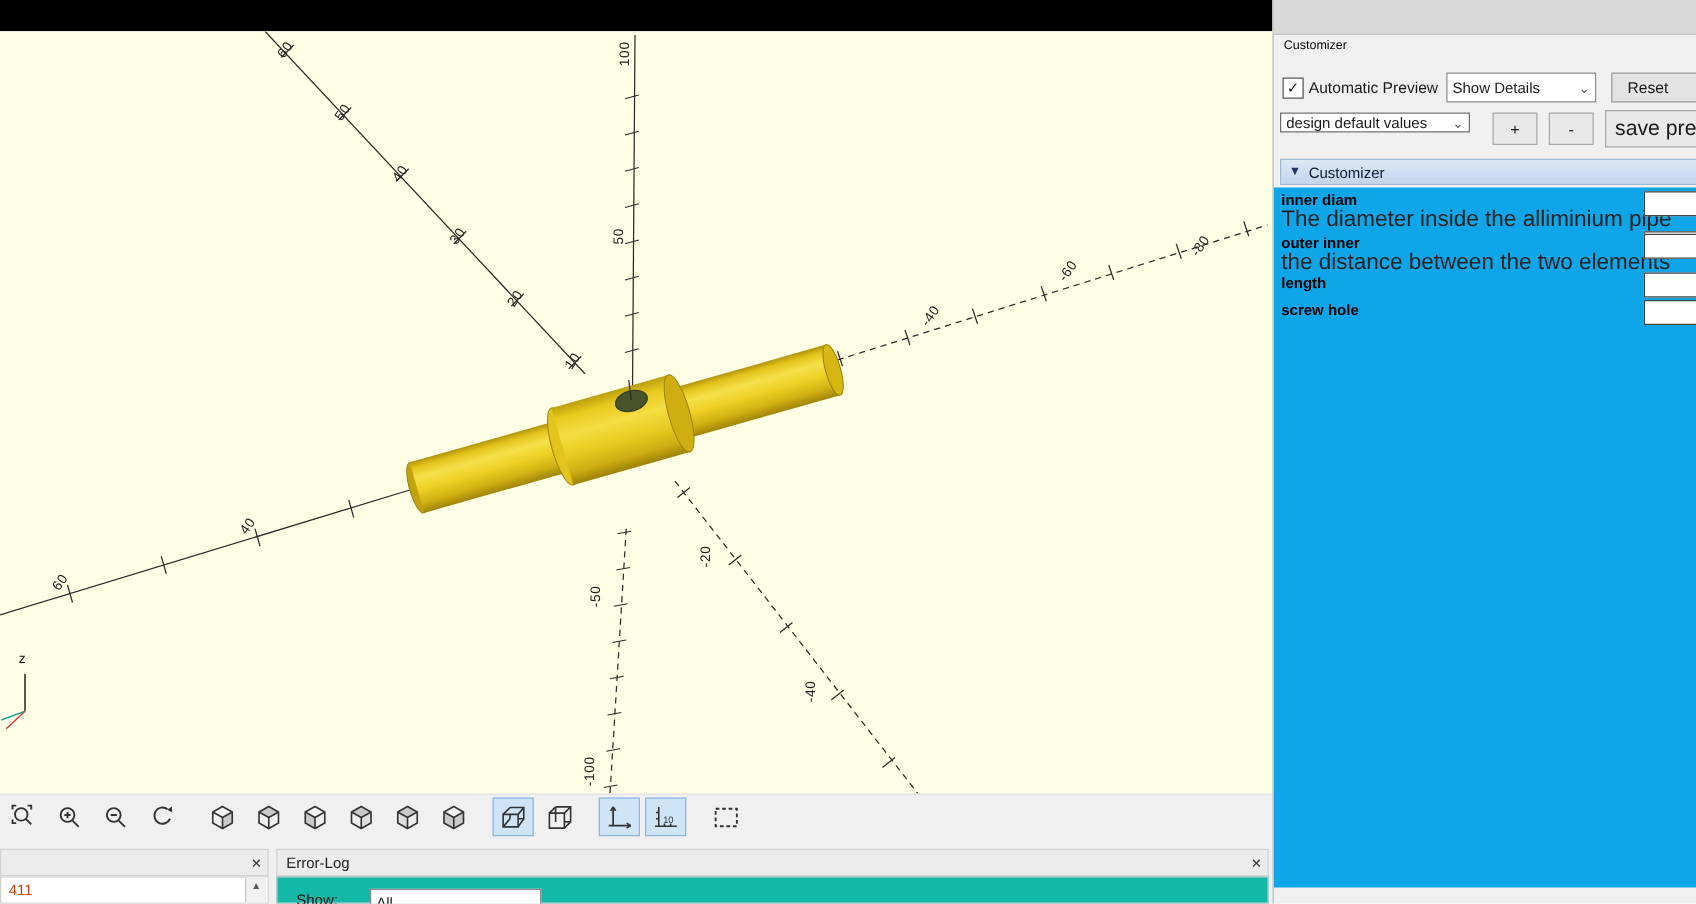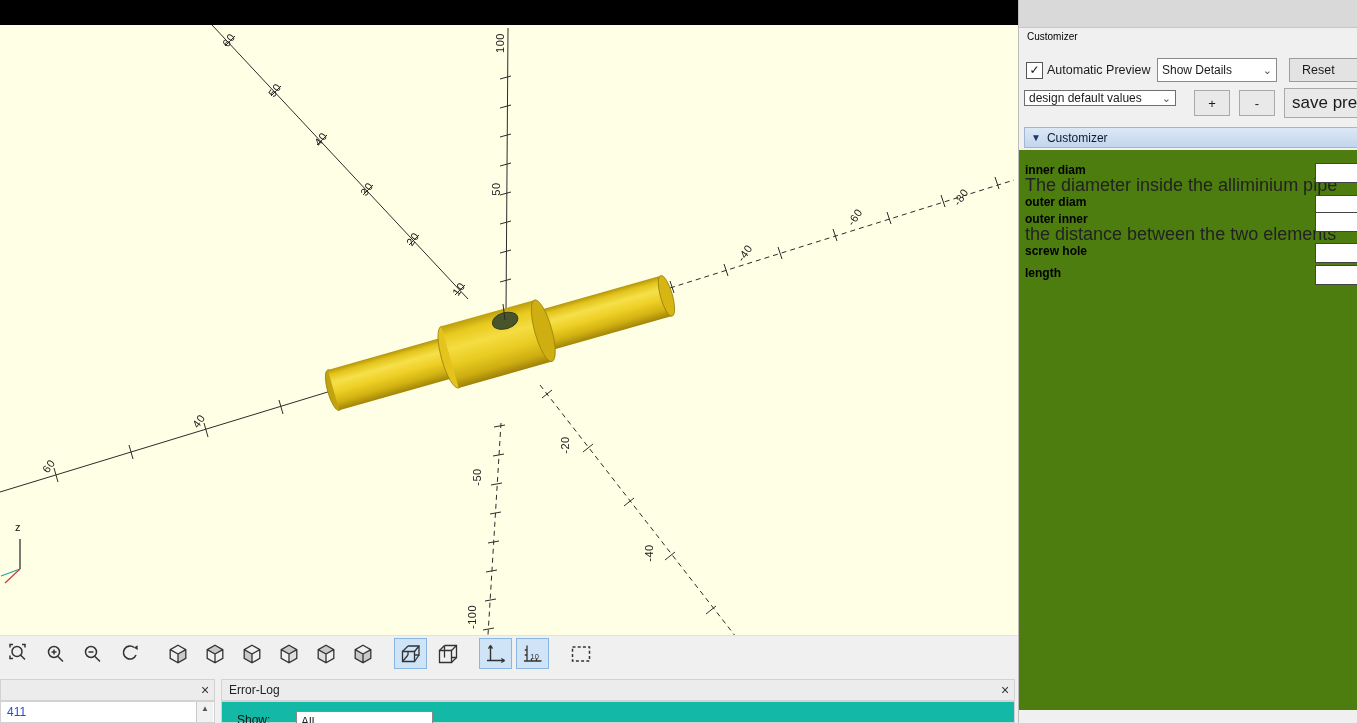--- a/index.html
+++ b/index.html
@@ -20,21 +20,21 @@
   .tbtn svg{display:block}
   .tspace{width:7px}
   
   #bottombar{position:absolute;left:0;top:671px;width:1018px;height:52px;background:#f0f0f0}
   .panel-head{position:absolute;top:8px;height:22px;background:#ececec;border:1px solid #d2d2d2;box-sizing:border-box;
               display:flex;align-items:center;font-size:12px;color:#222}
   #left-head{left:0;width:215px}
   #log-head{left:221px;width:794px;padding-left:7px}
   .close-x{margin-left:auto;width:18px;text-align:center;font-size:14px;color:#333;cursor:default}
   #left-content{position:absolute;left:0;top:30px;width:215px;height:22px;background:#fff;border:1px solid #d2d2d2;box-sizing:border-box}
-  #line-num{position:absolute;left:6px;top:3px;font-size:12px;color:#1d4ed8}
+  #line-num{position:absolute;left:6px;top:3px;font-size:12px;color:#c2410c}
   #left-scroll{position:absolute;right:1px;top:0;width:17px;height:20px;background:#f1f1f1;border-left:1px solid #c9c9c9;
                display:flex;justify-content:center;font-size:8px;color:#555;padding-top:2px;box-sizing:border-box}
   #log-content{position:absolute;left:221px;top:30px;width:794px;height:22px;background:#14b8a6;border:1px solid #d2d2d2;box-sizing:border-box}
   #show-label{position:absolute;left:15px;top:11px;font-size:12px;color:#111}
   #log-filter{position:absolute;left:74px;top:9px;width:137px;height:22px;background:#fff;border:1px solid #8a8a8a;
               font-size:12px;padding:3px 4px;box-sizing:border-box}
   
   #rightpanel{position:absolute;left:1018px;top:0;width:339px;height:723px;background:#f0f0f0;
               border-left:1px solid #bdbdbd;overflow:hidden;box-sizing:border-box}
   #rp-strip{position:absolute;left:0;top:0;width:339px;height:27px;background:#d9d9d9;border-bottom:1px solid #c6c6c6}
@@ -51,21 +51,21 @@
   .small-btn{position:absolute;top:90px;width:36px;height:26px;background:#e9e9e9;border:1px solid #a9a9a9;
              display:flex;align-items:center;justify-content:center;font-size:13px;box-sizing:border-box}
   #plus-btn{left:175px}
   #minus-btn{left:220px}
   #save-btn{position:absolute;left:265px;top:88px;width:118px;height:30px;background:#e9e9e9;border:1px solid #a9a9a9;
             font-size:17px;display:flex;align-items:center;padding-left:7px;white-space:nowrap;box-sizing:border-box}
   #params-header{position:absolute;left:5px;top:127px;width:340px;height:21px;
                  background:linear-gradient(180deg,#dde8f6,#c2d5ec);border:1px solid #9fb6d4;
                  display:flex;align-items:center;font-size:12px;color:#0d1a33;box-sizing:border-box}
   #params-header .tri{color:#1f3864;font-size:10px;padding:0 6px}
-  #param-list{position:absolute;left:0;top:150px;width:339px;bottom:13px;background:#4d7c0f;padding-top:12px;box-sizing:border-box}
+  #param-list{position:absolute;left:0;top:150px;width:339px;bottom:13px;background:#0ea5e9;padding-top:2px;box-sizing:border-box}
   .param-row{position:relative;padding:1px 0 1px 6px}
   .pname{font-size:12px;font-weight:bold;line-height:15px;color:#000}
   .pdesc{font-size:18px;line-height:15px;color:#222}
   .pinput{position:absolute;left:296px;top:1px;width:58px;height:18px;border:1px solid #444;background:#fff;
           font-size:12px;font-family:"Liberation Sans",sans-serif;text-align:right;padding:0 26px 0 2px;box-sizing:content-box}
   .param-row.nodesc{height:20px}
   .param-row.nodesc .pinput{top:0}
 </style>
 </head>
 <body>
@@ -321,30 +321,29 @@
     <span>Customizer</span>
   </div>
 
   <div id="param-list">
       <div class="param-row">
         <div class="pname">inner diam</div>
         <div class="pdesc">The diameter inside the alliminium pipe</div>
         <input class="pinput" value="6" style="">
       </div>
       <div class="param-row">
-        <div class="pname">outer diam</div>
         <input class="pinput" value="8" style="">
       </div>
       <div class="param-row">
         <div class="pname">outer inner</div>
         <div class="pdesc">the distance between the two elements</div>
         <input class="pinput" value="10" style="">
       </div>
       <div class="param-row nodesc">
+        <div class="pname">length</div>
+        <input class="pinput" value="50" style="">
+      </div>
+      <div class="param-row nodesc">
         <div class="pname">screw hole</div>
         <input class="pinput" value="4" style="">
       </div>
-      <div class="param-row nodesc">
-        <div class="pname">length</div>
-        <input class="pinput" value="50" style="">
-      </div>
     </div>
 </div>
 
 </body></html>

